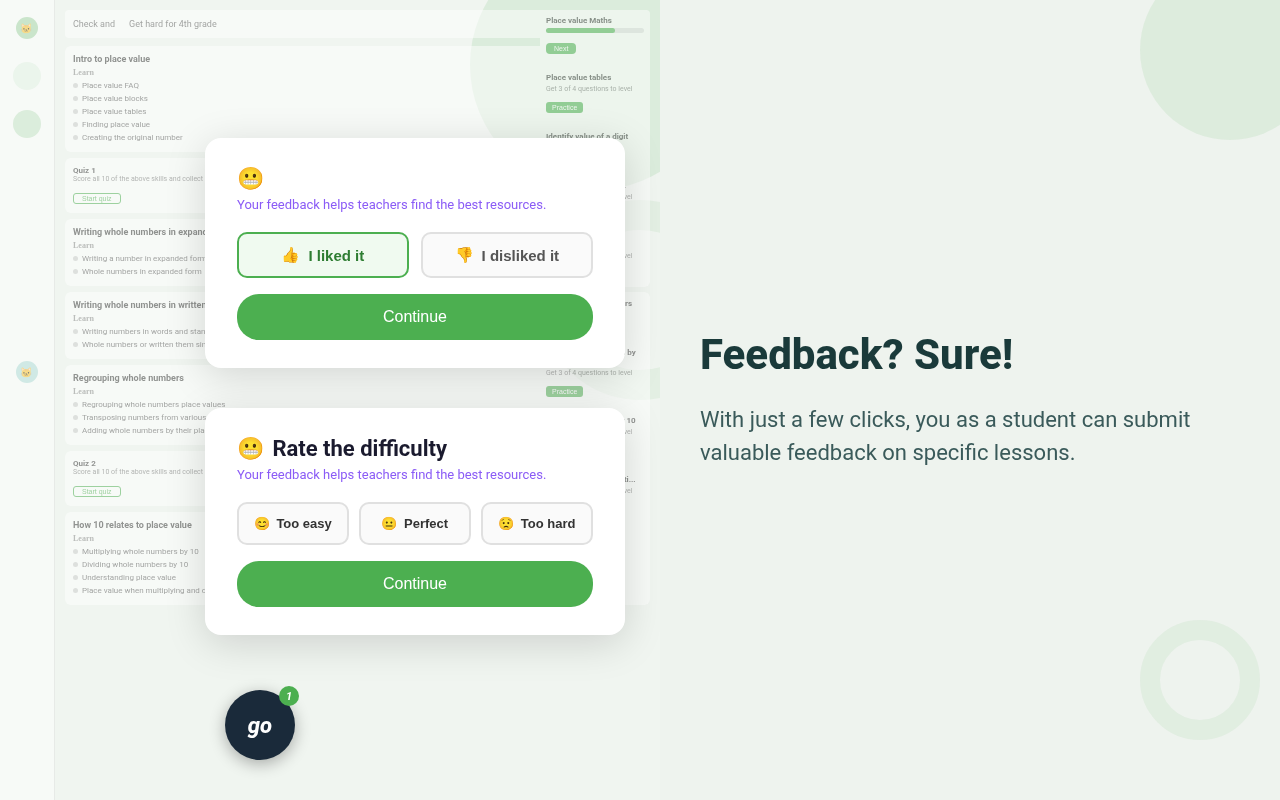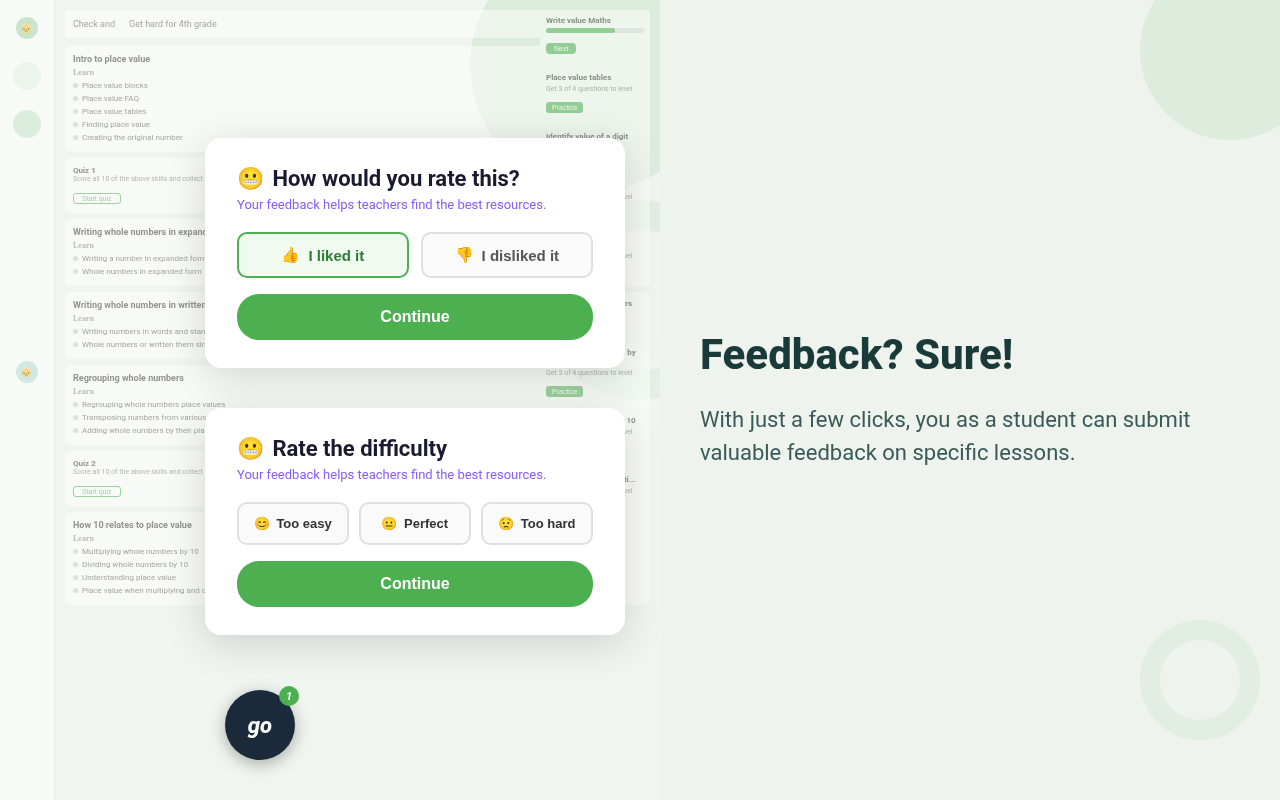--- a/index.html
+++ b/index.html
@@ -278,21 +278,21 @@
     }
 
     .btn-continue {
       width: 100%;
       background: #4CAF50;
       color: #fff;
       border: none;
       border-radius: 22px;
       padding: 14px;
       font-size: 16px;
-      font-weight: 700;
+      font-weight: 400;
       cursor: pointer;
     }
 
     
     .right-panel {
       flex: 1;
       display: flex;
       flex-direction: column;
       justify-content: center;
       padding: 60px 60px 60px 40px;
@@ -435,22 +435,22 @@
         <span class="fake-header-link">Get hard for 4th grade</span>
       </div>
 
       <div style="display:flex; gap:6px;">
 
         <div style="flex:1; min-width:0;">
 
           <div class="fake-lesson-list">
             <div class="fake-lesson-title">Intro to place value</div>
             <div class="fake-section-label">Learn</div>
+            <div class="fake-lesson-item"><div class="fake-bullet"></div>Place value FAQ</div>
             <div class="fake-lesson-item"><div class="fake-bullet"></div>Place value blocks</div>
-            <div class="fake-lesson-item"><div class="fake-bullet"></div>Place value FAQ</div>
             <div class="fake-lesson-item"><div class="fake-bullet"></div>Place value tables</div>
             <div class="fake-lesson-item"><div class="fake-bullet"></div>Finding place value</div>
             <div class="fake-lesson-item"><div class="fake-bullet"></div>Creating the original number</div>
           </div>
 
           <div class="quiz-card">
             <div class="quiz-title">Quiz 1</div>
             <div class="quiz-sub">Score all 10 of the above skills and collect up to 200 Mastery points.</div>
             <button class="quiz-start-btn">Start quiz</button>
           </div>
@@ -488,21 +488,21 @@
             <div class="fake-section-label">Learn</div>
             <div class="fake-lesson-item"><div class="fake-bullet"></div>Multiplying whole numbers by 10</div>
             <div class="fake-lesson-item"><div class="fake-bullet"></div>Dividing whole numbers by 10</div>
             <div class="fake-lesson-item"><div class="fake-bullet"></div>Understanding place value</div>
             <div class="fake-lesson-item"><div class="fake-bullet"></div>Place value when multiplying and dividing by 10</div>
           </div>
         </div>
 
         <div class="fake-right-col">
           <div class="fake-card-mini">
-            <div class="fake-card-title">Write value Maths</div>
+            <div class="fake-card-title">Place value Maths</div>
             <div class="fake-progress-bar">
                 <div class="fake-progress-fill"></div>
               </div>
             <button class="fake-btn-green">Next</button>
           </div>
           <div class="fake-card-mini">
             <div class="fake-card-title">Place value tables</div>
             <div style="font-size:7px;color:#777;margin-bottom:2px;">Get 3 of 4 questions to level</div>
             <button class="fake-practice-btn">Practice</button>
           </div>
@@ -540,21 +540,20 @@
             <button class="fake-practice-btn">Practice</button>
           </div>
         </div>
       </div>
     </div>
   </div>
 
   <div class="modal-card modal-card-top">
     <div class="modal-title">
       <span>😬</span>
-      <span>How would you rate this?</span>
     </div>
     <div class="modal-subtitle">Your feedback helps teachers find the best resources.</div>
     <div class="btn-row">
       <button class="btn-like">
         <span>👍</span>
         <span>I liked it</span>
       </button>
       <button class="btn-dislike">
         <span>👎</span>
         <span>I disliked it</span>

